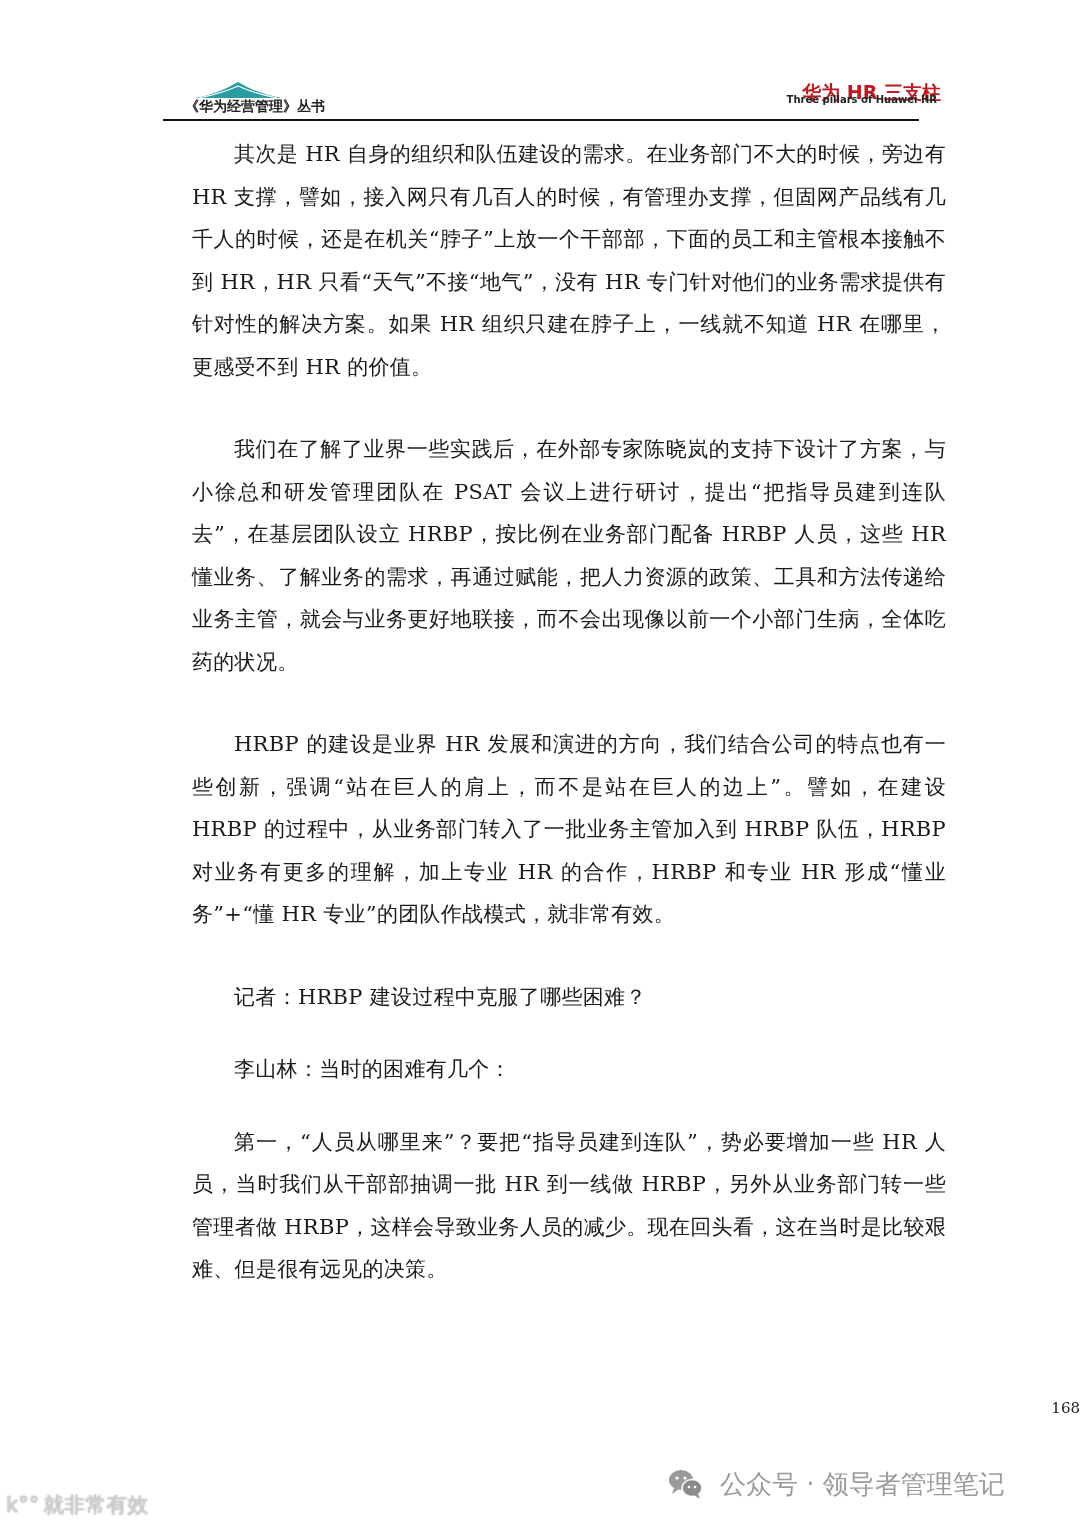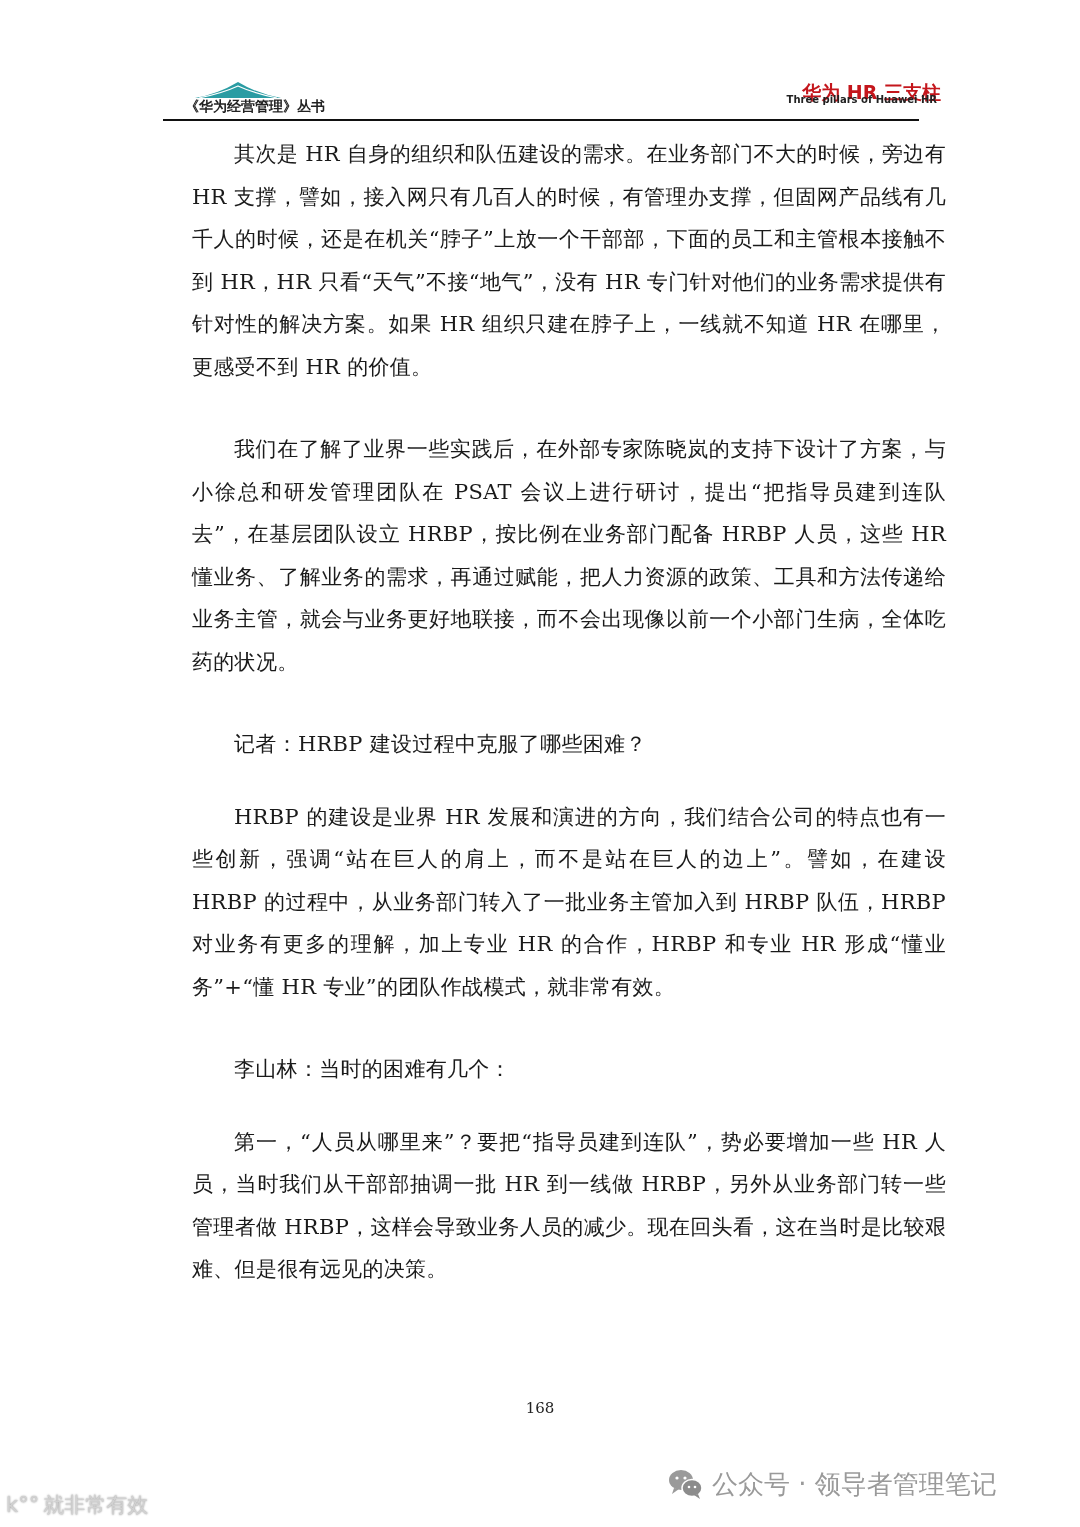--- a/index.html
+++ b/index.html
@@ -19,44 +19,44 @@
   p.para {
     margin: 0 0 40px 0;
     font-size: 21px;
     line-height: 42.5px;
     text-indent: 42px;
     text-align: justify;
     letter-spacing: 0.3px;
   }
   p.para.tight { margin-bottom: 30px; }
 
-  .page-number { position: absolute; left: 0; width: 1080px; top: 1399px; text-align: center; font-size: 15px; color: #222; }
+  .page-number { position: absolute; left: 0; width: 1080px; top: 1399px; text-align: right; font-size: 15px; color: #222; }
 
-  .wm-right { position: absolute; left: 668px; top: 1464px; height: 40px; display: flex; align-items: center; gap: 8px; color: #9a9a9a; font-family: "DejaVu Sans", sans-serif; font-size: 26px; }
+  .wm-right { position: absolute; left: 668px; top: 1464px; height: 40px; display: flex; align-items: center; gap: 16px; color: #9a9a9a; font-family: "DejaVu Sans", sans-serif; font-size: 26px; }
   .wm-left { position: absolute; left: 6px; top: 1490px; height: 30px; display: flex; align-items: center; gap: 4px; color: #d2d2d2; font-family: "DejaVu Sans", sans-serif; font-size: 21px; text-shadow: 0 0 2px #888; }
 </style>
 </head>
 <body>
 
 <div class="header">
   <svg class="logo-mountain" viewBox="0 0 90 22">
     <path d="M2 20 Q25 16 45 4 Q65 16 88 20 Z" fill="#2a9ca3"></path>
     <path d="M6 20 Q30 15 45 8 Q60 15 84 20" fill="none" stroke="#ffffff" stroke-width="1.2"></path>
   </svg>
   <div class="series-title">《华为经营管理》丛书</div>
   <div class="brand-title">华为 HR 三支柱</div>
   <div class="brand-sub">Three pillars of Huawei HR</div>
 </div>
 <div class="header-rule"></div>
 
 <div class="content">
   <p class="para">其次是 HR 自身的组织和队伍建设的需求。在业务部门不大的时候，旁边有 HR 支撑，譬如，接入网只有几百人的时候，有管理办支撑，但固网产品线有几千人的时候，还是在机关“脖子”上放一个干部部，下面的员工和主管根本接触不到 HR，HR 只看“天气”不接“地气”，没有 HR 专门针对他们的业务需求提供有针对性的解决方案。如果 HR 组织只建在脖子上，一线就不知道 HR 在哪里，更感受不到 HR 的价值。</p>
   <p class="para">我们在了解了业界一些实践后，在外部专家陈晓岚的支持下设计了方案，与小徐总和研发管理团队在 PSAT 会议上进行研讨，提出“把指导员建到连队去”，在基层团队设立 HRBP，按比例在业务部门配备 HRBP 人员，这些 HR 懂业务、了解业务的需求，再通过赋能，把人力资源的政策、工具和方法传递给业务主管，就会与业务更好地联接，而不会出现像以前一个小部门生病，全体吃药的状况。</p>
+  <p class="para">HRBP 的建设是业界 HR 发展和演进的方向，我们结合公司的特点也有一些创新，强调“站在巨人的肩上，而不是站在巨人的边上”。譬如，在建设 HRBP 的过程中，从业务部门转入了一批业务主管加入到 HRBP 队伍，HRBP 对业务有更多的理解，加上专业 HR 的合作，HRBP 和专业 HR 形成“懂业务”+“懂 HR 专业”的团队作战模式，就非常有效。</p>
   <p class="para tight">记者：HRBP 建设过程中克服了哪些困难？</p>
-  <p class="para">HRBP 的建设是业界 HR 发展和演进的方向，我们结合公司的特点也有一些创新，强调“站在巨人的肩上，而不是站在巨人的边上”。譬如，在建设 HRBP 的过程中，从业务部门转入了一批业务主管加入到 HRBP 队伍，HRBP 对业务有更多的理解，加上专业 HR 的合作，HRBP 和专业 HR 形成“懂业务”+“懂 HR 专业”的团队作战模式，就非常有效。</p>
   <p class="para tight">李山林：当时的困难有几个：</p>
   <p class="para">第一，“人员从哪里来”？要把“指导员建到连队”，势必要增加一些 HR 人员，当时我们从干部部抽调一批 HR 到一线做 HRBP，另外从业务部门转一些管理者做 HRBP，这样会导致业务人员的减少。现在回头看，这在当时是比较艰难、但是很有远见的决策。</p>
 </div>
 
 <div class="page-number">168</div>
 
 <div class="wm-right">
   <svg width="36" height="32" viewBox="0 0 36 32">
     <ellipse cx="13" cy="12" rx="12" ry="10" fill="#9a9a9a"></ellipse>
     <path d="M6 20 L4 26 L11 21 Z" fill="#9a9a9a"></path>

